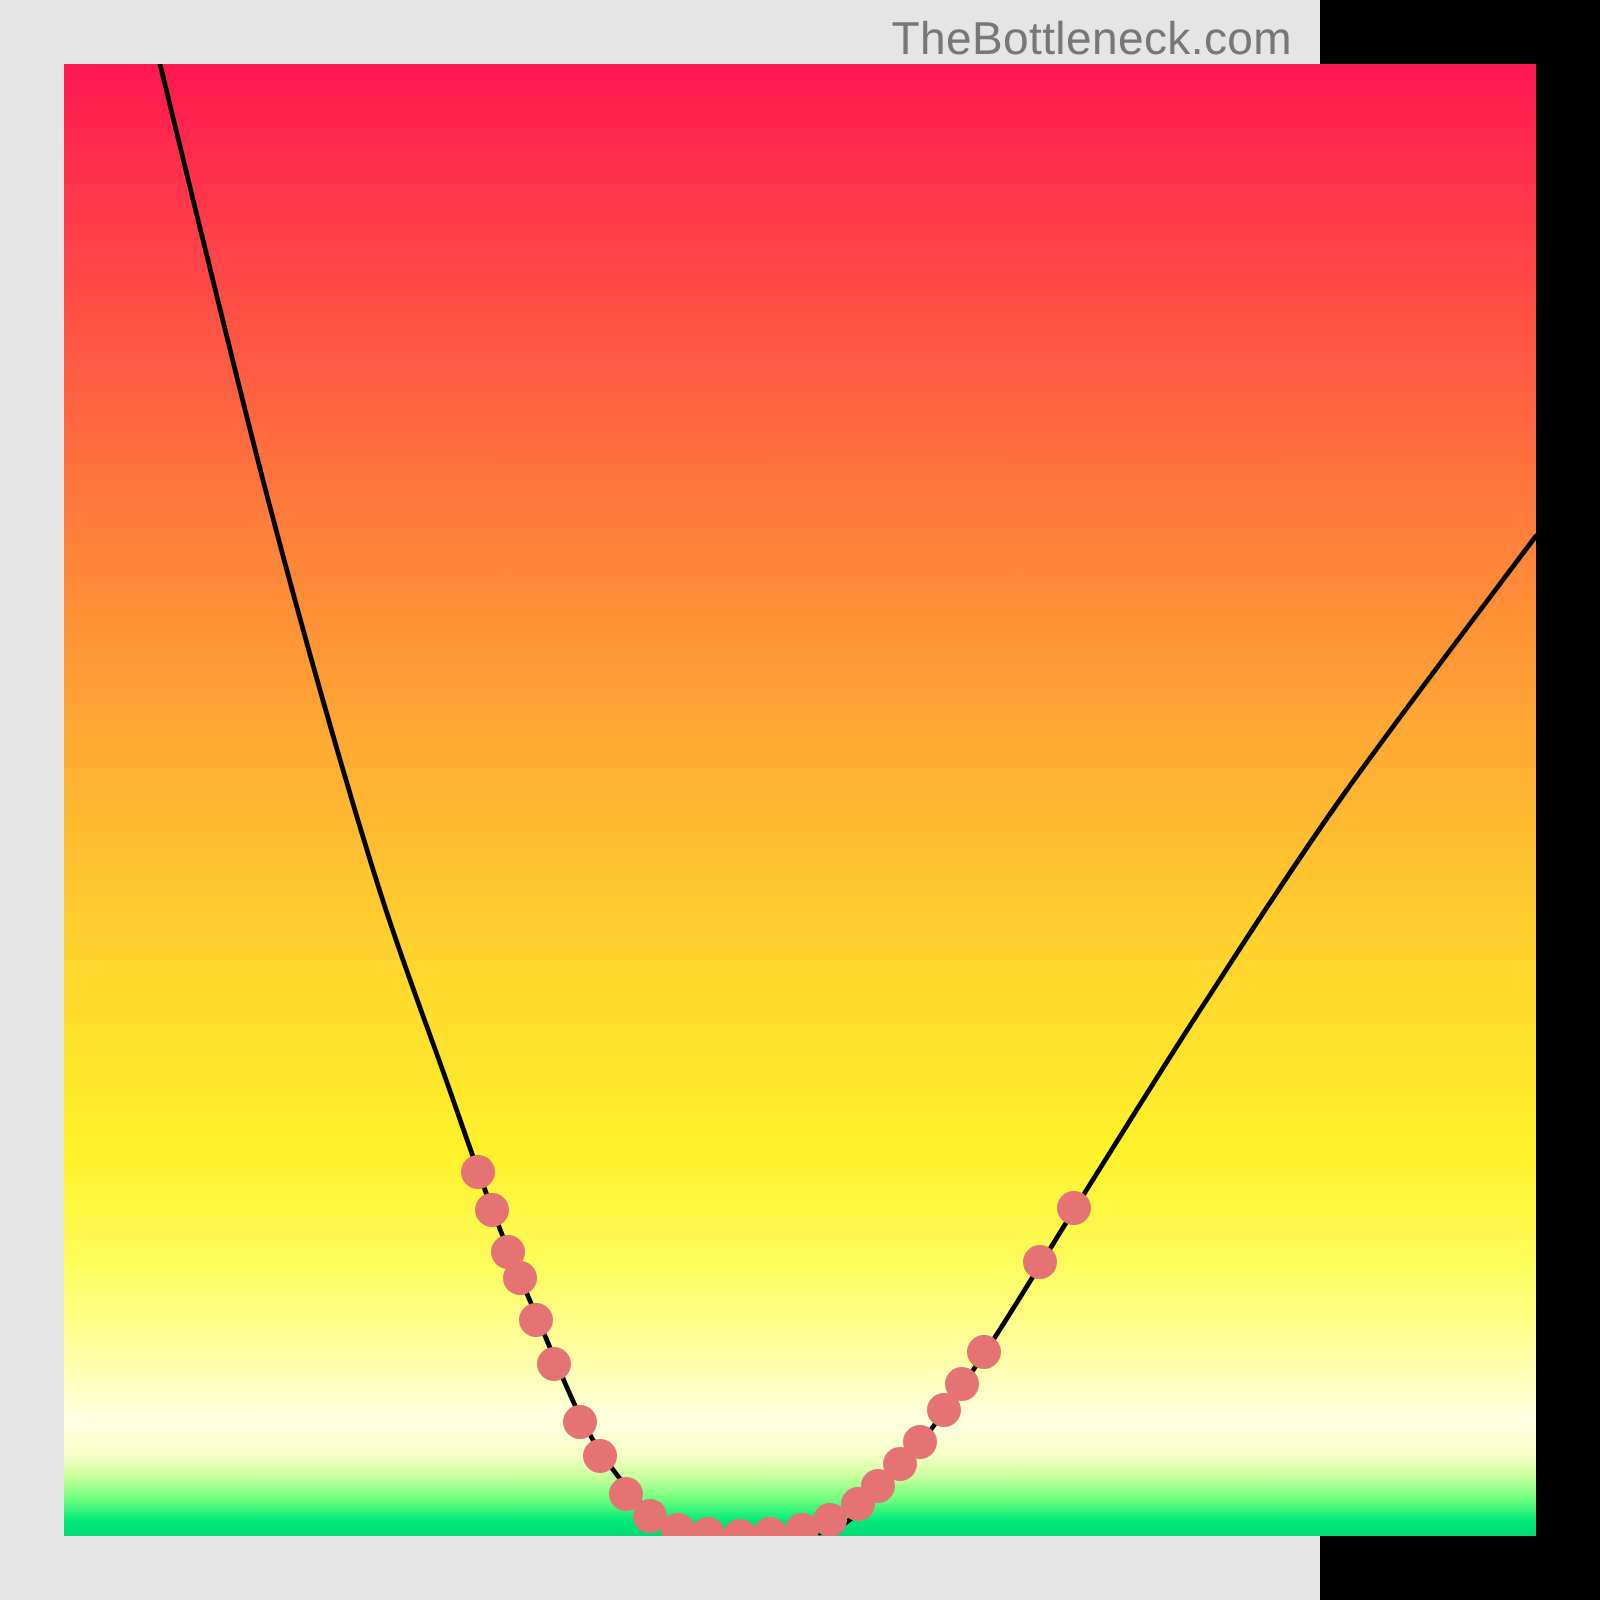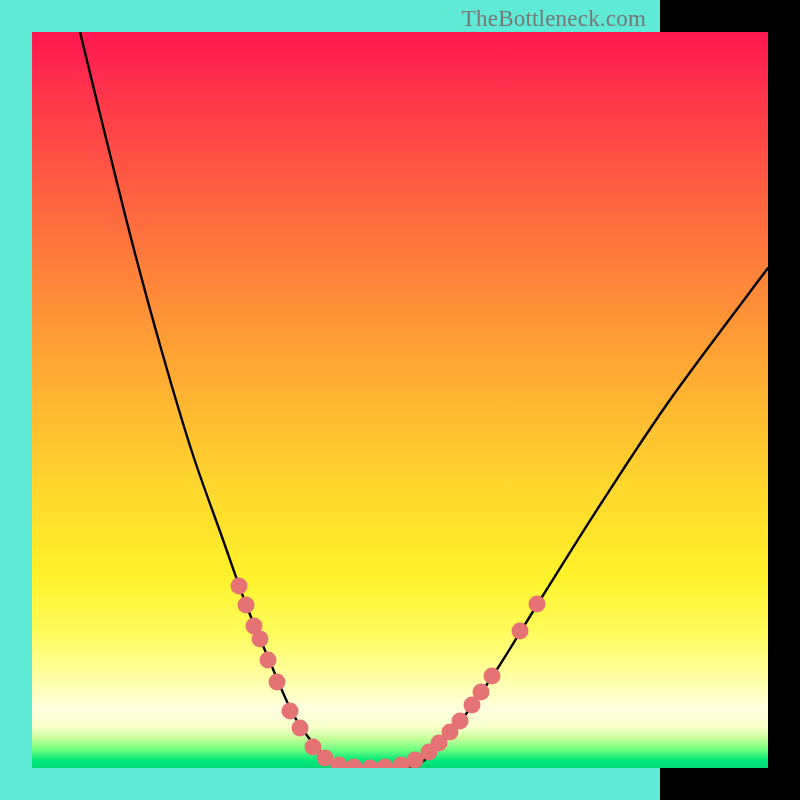--- a/index.html
+++ b/index.html
@@ -8,22 +8,21 @@
     width: 800px;
     height: 800px;
     background: #000;
     overflow: hidden;
     font-family: Arial, Helvetica, sans-serif;
   }
   .stage {
     position: relative;
     width: 660px;
     height: 800px;
-    background: #5eead4;
-    font-family: Liberation Serif, serif;
+    background: #e5e5e5;
   }
   .plot-area {
     position: absolute;
     left: 32px;
     top: 32px;
     width: 736px;
     height: 736px;
     overflow: hidden;
   }
   .gradient {

